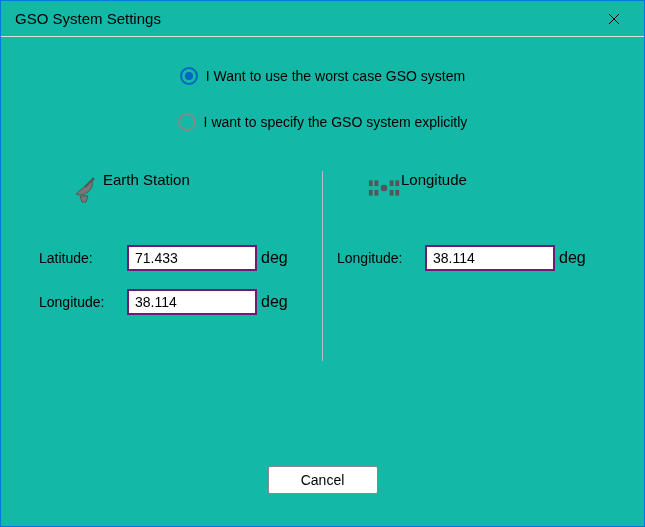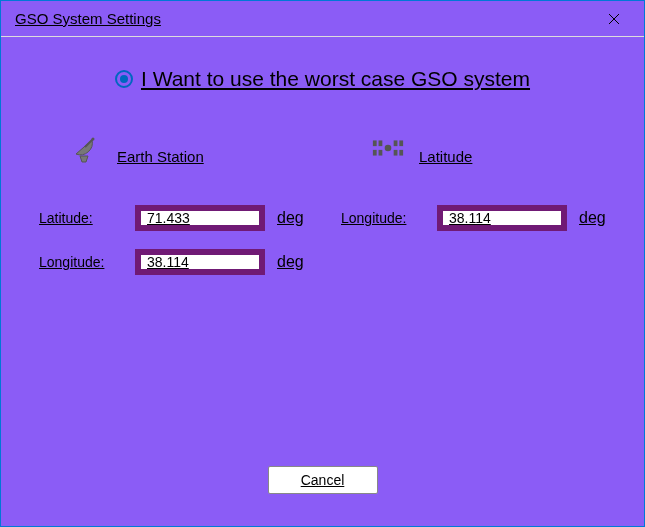--- a/index.html
+++ b/index.html
@@ -9,24 +9,23 @@
     height: 527px;
     font-family: "Segoe UI", Tahoma, sans-serif;
     font-size: 14px;
     background: #fff;
     color: #000;
   }
   .window {
     width: 645px;
     height: 527px;
     border: 1px solid #0078d7;
-    background: #8b5cf6;
+    background: #14b8a6;
     display: flex;
     flex-direction: column;
-    text-decoration: underline;
   }
   .titlebar {
     height: 36px;
     display: flex;
     align-items: center;
     padding: 0 10px 0 14px;
     border-bottom: 1px solid #ddd;
   }
   .titlebar .title {
     flex: 1;
@@ -52,21 +51,21 @@
     flex-direction: column;
     gap: 28px;
     align-items: center;
     margin-bottom: 40px;
   }
   .radio-row {
     display: flex;
     align-items: center;
     gap: 8px;
     cursor: pointer;
-    font-size: 21px;
+    font-size: 14px;
   }
   .radio {
     width: 18px;
     height: 18px;
     border-radius: 50%;
     border: 2px solid #888;
     position: relative;
     flex-shrink: 0;
   }
   .radio.checked {
@@ -91,47 +90,45 @@
   }
   .divider {
     width: 1px;
     background: #bbb;
     margin: 0 6px;
     height: 190px;
     align-self: flex-start;
   }
   .pane-header {
     display: flex;
-    align-items: flex-end;
-    gap: 14px;
+    align-items: flex-start;
     margin-bottom: 40px;
     padding-left: 30px;
   }
   .pane-header .label {
     font-size: 15px;
   }
   .iconbox {
     width: 34px;
     height: 34px;
     display: flex;
     align-items: center;
     justify-content: center;
   }
   .field-row {
     display: grid;
     grid-template-columns: 88px 130px 40px;
     align-items: center;
-    gap: 8px;
     margin-bottom: 18px;
   }
   .field-row .flabel { font-size: 14px; }
   .field-row .unit { font-size: 16px; padding-left: 4px; }
   .field-input {
     height: 26px;
-    border: 6px solid #701a75;
+    border: 2px solid #701a75;
     background: #fff;
     padding: 2px 6px;
     font-size: 14px;
     font-family: inherit;
     width: 100%;
   }
   .buttonbar {
     display: flex;
     justify-content: center;
     gap: 20px;
@@ -168,20 +165,24 @@
       </svg>
     </div>
   </div>
 
   <div class="content">
 
     <div class="radios">
       <div class="radio-row">
         <span class="radio checked"></span>
         <span>I Want to use the worst case GSO system</span>
+      </div>
+      <div class="radio-row">
+        <span class="radio"></span>
+        <span>I want to specify the GSO system explicitly</span>
       </div>
     </div>
 
     <div class="panes">
 
       <div class="pane">
         <div class="pane-header">
           <div class="iconbox">
             <svg width="32" height="32" viewBox="0 0 32 32">
               <path d="M6 22 A12 12 0 0 0 22 8 L6 22 Z" fill="#777" stroke="#555" stroke-width="1"></path>
@@ -216,21 +217,21 @@
               <rect x="2" y="14" width="4" height="6" fill="#555"></rect>
               <rect x="8" y="4" width="4" height="6" fill="#555"></rect>
               <rect x="8" y="14" width="4" height="6" fill="#555"></rect>
               <circle cx="18" cy="12" r="3.5" fill="#555"></circle>
               <rect x="24" y="4" width="4" height="6" fill="#555"></rect>
               <rect x="24" y="14" width="4" height="6" fill="#555"></rect>
               <rect x="30" y="4" width="4" height="6" fill="#555"></rect>
               <rect x="30" y="14" width="4" height="6" fill="#555"></rect>
             </svg>
           </div>
-          <span class="label">Latitude</span>
+          <span class="label">Longitude</span>
         </div>
 
         <div class="field-row">
           <span class="flabel">Longitude:</span>
           <input class="field-input" value="38.114" style="">
           <span class="unit">deg</span>
         </div>
       </div>
 
     </div>

